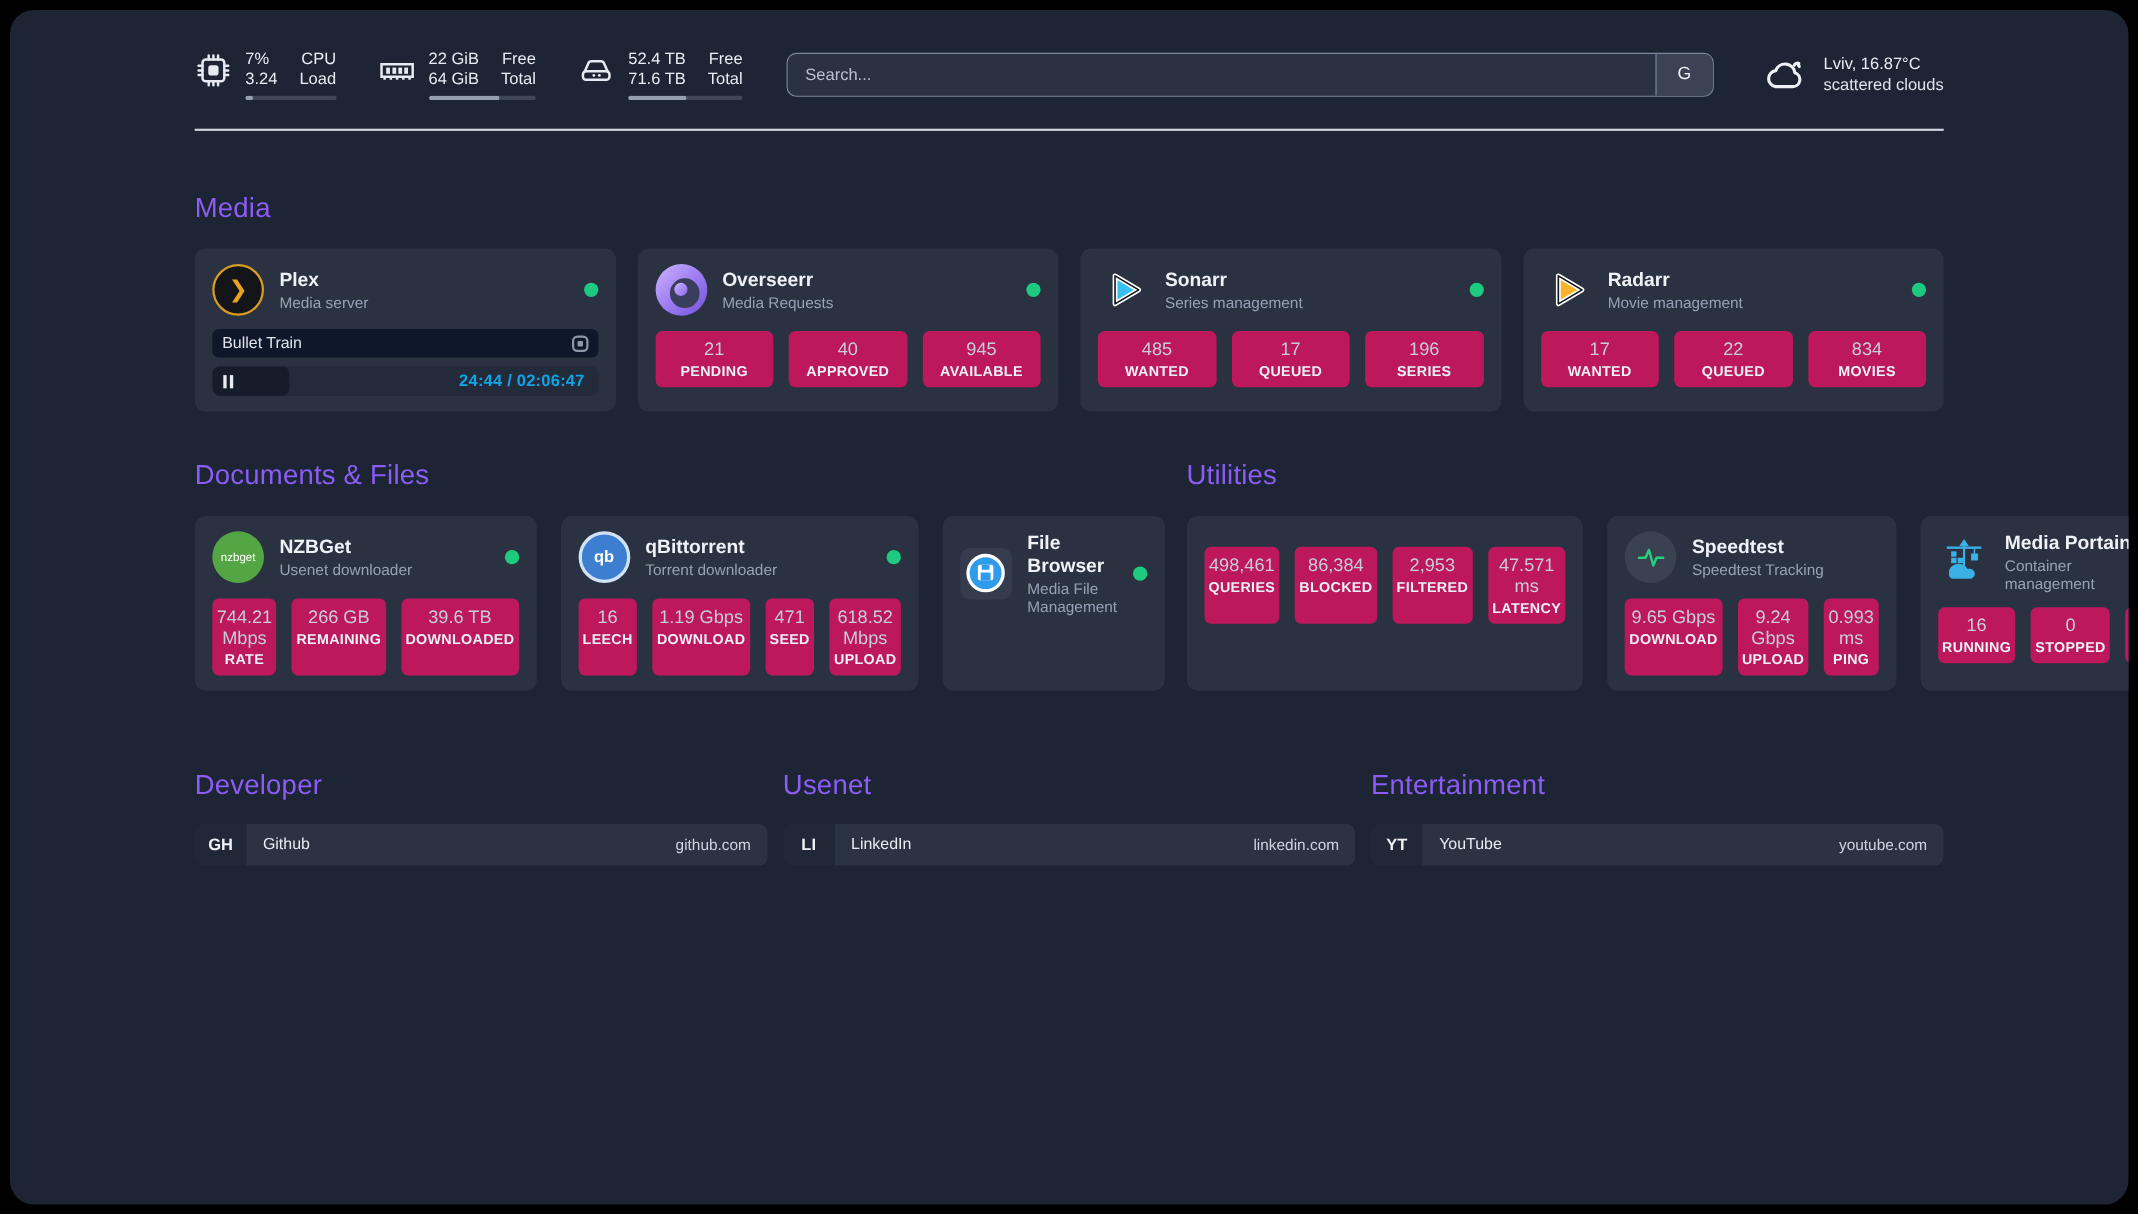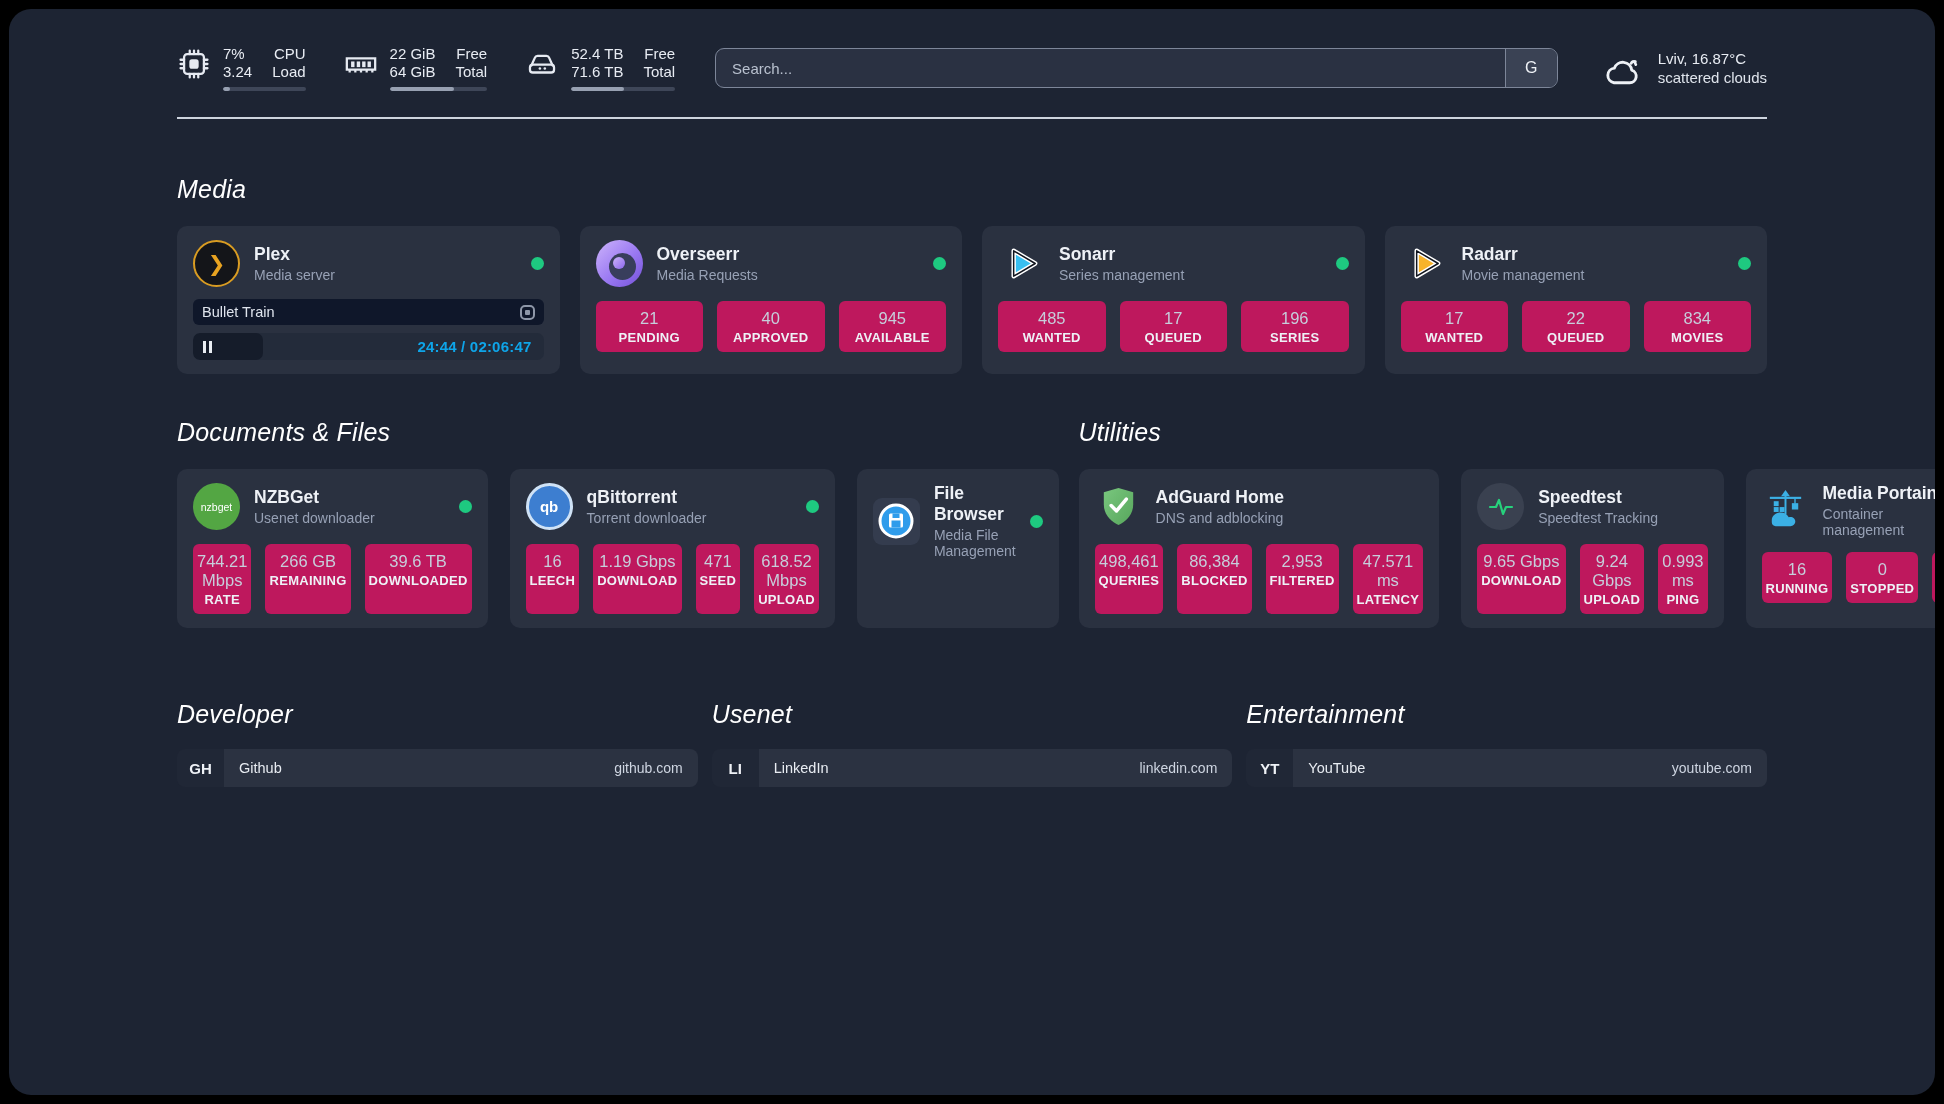--- a/index.html
+++ b/index.html
@@ -20,29 +20,29 @@
   .hbarfill { height:100%; border-radius:2px; background:#97a0b1; }
 
   .searchwrap { flex:1; display:flex; align-items:stretch; height:40px; margin:0 44px 0 40px;
     border:1px solid #7d8699; border-radius:9px; background:#2a3142; overflow:hidden; }
   .searchinput { flex:1; background:transparent; border:none; outline:none; padding:0 16px;
     color:#e8ecf3; font-size:15px; font-family:inherit; }
   .searchinput::placeholder { color:#b9c1cf; }
   .gbtn { width:52px; display:flex; align-items:center; justify-content:center; background:#3a4254;
     border-left:1px solid #7d8699; color:#eef1f6; font-size:16px; cursor:pointer; }
 
-  .weather { display:flex; align-items:flex-end; gap:14px; }
+  .weather { display:flex; align-items:flex-start; gap:14px; }
   .wicon { width:42px; height:34px; }
   .wtext { color:#e8ecf3; font-size:15px; line-height:19px; }
   .wcond { color:#dfe4ec; }
 
   .divider { margin-top:26px; border-bottom:2px solid #cdd4de; }
 
   
-  .section-title { color:#ffffff; font-size:25px; font-weight:500; letter-spacing:.2px;font-style:italic; }
+  .section-title { color:#8b5cf6; font-size:25px; font-weight:500; letter-spacing:.2px; }
   .media-sec { margin-top:56px; }
   .media-grid { margin-top:22px; display:grid; grid-template-columns:repeat(4,1fr); gap:20px; }
 
   .card { background:#2a3140; border-radius:10px; padding:14px 16px; }
   .chead { display:flex; align-items:center; gap:14px; }
   .cicon { width:47px; height:47px; flex:none; display:flex; align-items:center; justify-content:center; }
   .cmeta { display:flex; flex-direction:column; gap:2px; }
   .ctitle { color:#eef1f6; font-size:17.5px; font-weight:600; }
   .csub { color:#97a1b5; font-size:14px; }
   .dot { width:13px; height:13px; border-radius:50%; background:#1ec980; margin-left:auto; flex:none; }
@@ -400,38 +400,20 @@
           </div>
         </div>
       </div>
     </div>
 
     <div>
       <div class="section-title">Utilities</div>
       <div class="col-cards">
 
         <div class="card">
-          <div class="chead">
-            <div class="cicon">
-              <svg width="47" height="47" viewBox="0 0 48 48">
-                <defs>
-                      <linearGradient id="agg" x1="0" y1="0" x2="1" y2="1">
-                  <stop offset="0" stop-color="#79c77e"></stop>
-                        <stop offset="1" stop-color="#57a65c"></stop>
-                      </linearGradient>
-                    </defs>
-                <path d="M24 5 L39 9.5 V22 C39 32.5 31.5 39.5 24 43 C16.5 39.5 9 32.5 9 22 V9.5 Z" fill="url(#agg)"></path>
-                <polyline points="16.5,23 22,28.5 32,16.5" fill="none" stroke="#ffffff" stroke-width="3.6" stroke-linecap="round" stroke-linejoin="round"></polyline>
-              </svg>
-            </div>
-            <div class="cmeta">
-              <div class="ctitle">AdGuard Home</div>
-              <div class="csub">DNS and adblocking</div>
-            </div>
-          </div>
           <div class="srow">
             <div class="sbox">
               <div class="sval">498,461</div>
               <div class="slab">QUERIES</div>
             </div>
             <div class="sbox">
               <div class="sval">86,384</div>
               <div class="slab">BLOCKED</div>
             </div>
             <div class="sbox">

